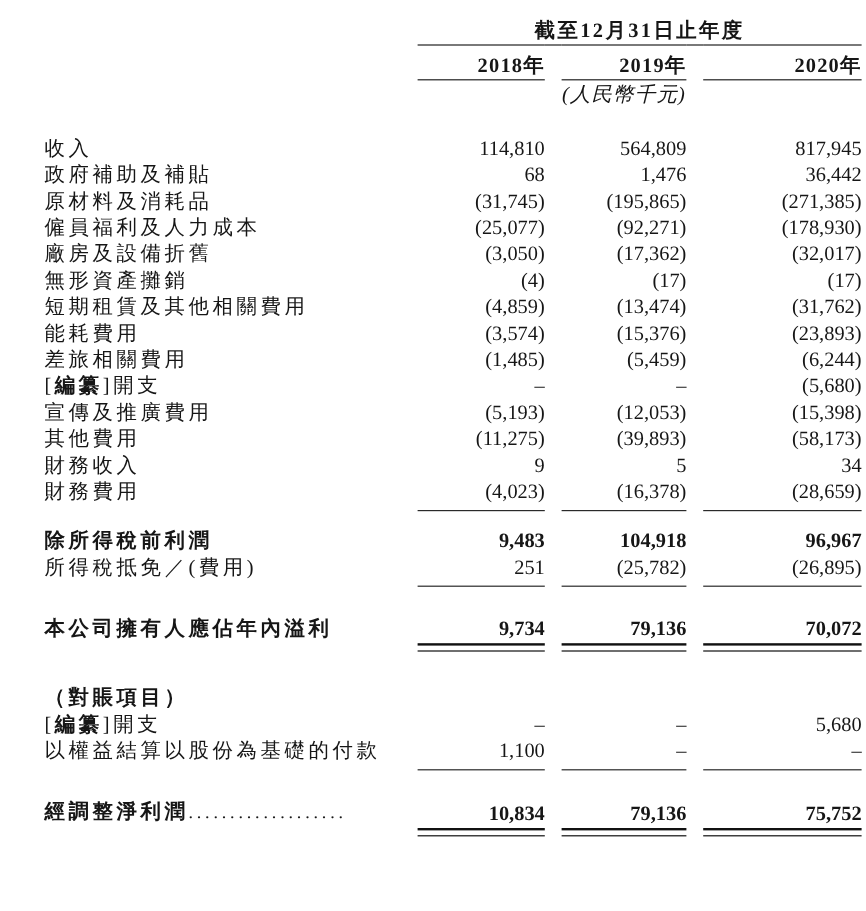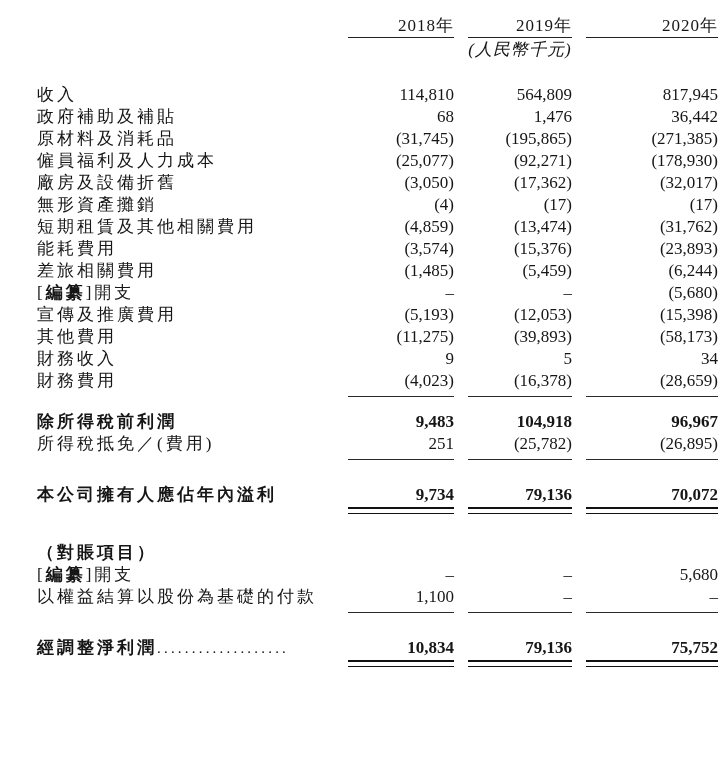--- a/index.html
+++ b/index.html
@@ -29,21 +29,21 @@
   sup.fn{font-size:10px;letter-spacing:0;vertical-align:super;line-height:0;}
   span.leader{font-weight:normal;letter-spacing:3.2px;font-size:15px;}
   
   tr.period-row{height:29px;}
   td.period-header{
     font-weight:bold;text-align:center;font-size:16px;letter-spacing:2px;
     border-bottom:1.5px solid #222;padding-bottom:4px;
   }
   tr.year-row{height:29px;}
   td.yh{
-    font-weight:normal;text-align:right;font-size:16.5px;letter-spacing:1px;
+    font-weight:bold;text-align:right;font-size:16.5px;letter-spacing:1px;
     border-bottom:1.5px solid #222;padding-right:3px;padding-bottom:3px;
   }
   tr.unit-row{height:24px;margin-top:20px;}
   td.unit{font-style:italic;text-align:center;font-size:15px;letter-spacing:1px;padding-bottom:2px;}
   
   tr.rule-row{height:7px;}
   tr.rule-row td{vertical-align:top;}
   .single-rule{margin-top:4px;height:0;border-top:1.3px solid #2a2a2a;}
   tr.drule-row{height:10px;}
   tr.drule-row td{vertical-align:top;}
@@ -57,20 +57,24 @@
   <table class="fin">
     <colgroup>
       <col style="width:311px">
       <col style="width:106px">
       <col style="width:14px">
       <col style="width:104px">
       <col style="width:14px">
       <col style="width:132px">
     </colgroup>
     <tbody>
+      <tr class="period-row">
+        <td class="label"></td>
+        <td class="period-header" colspan="5">截至12月31日止年度</td>
+      </tr>
       <tr class="year-row">
         <td class="label"></td>
         <td class="yh">2018年</td>
         <td></td>
         <td class="yh">2019年</td>
         <td></td>
         <td class="yh">2020年</td>
       </tr>
       <tr class="unit-row">
         <td class="label"></td>

